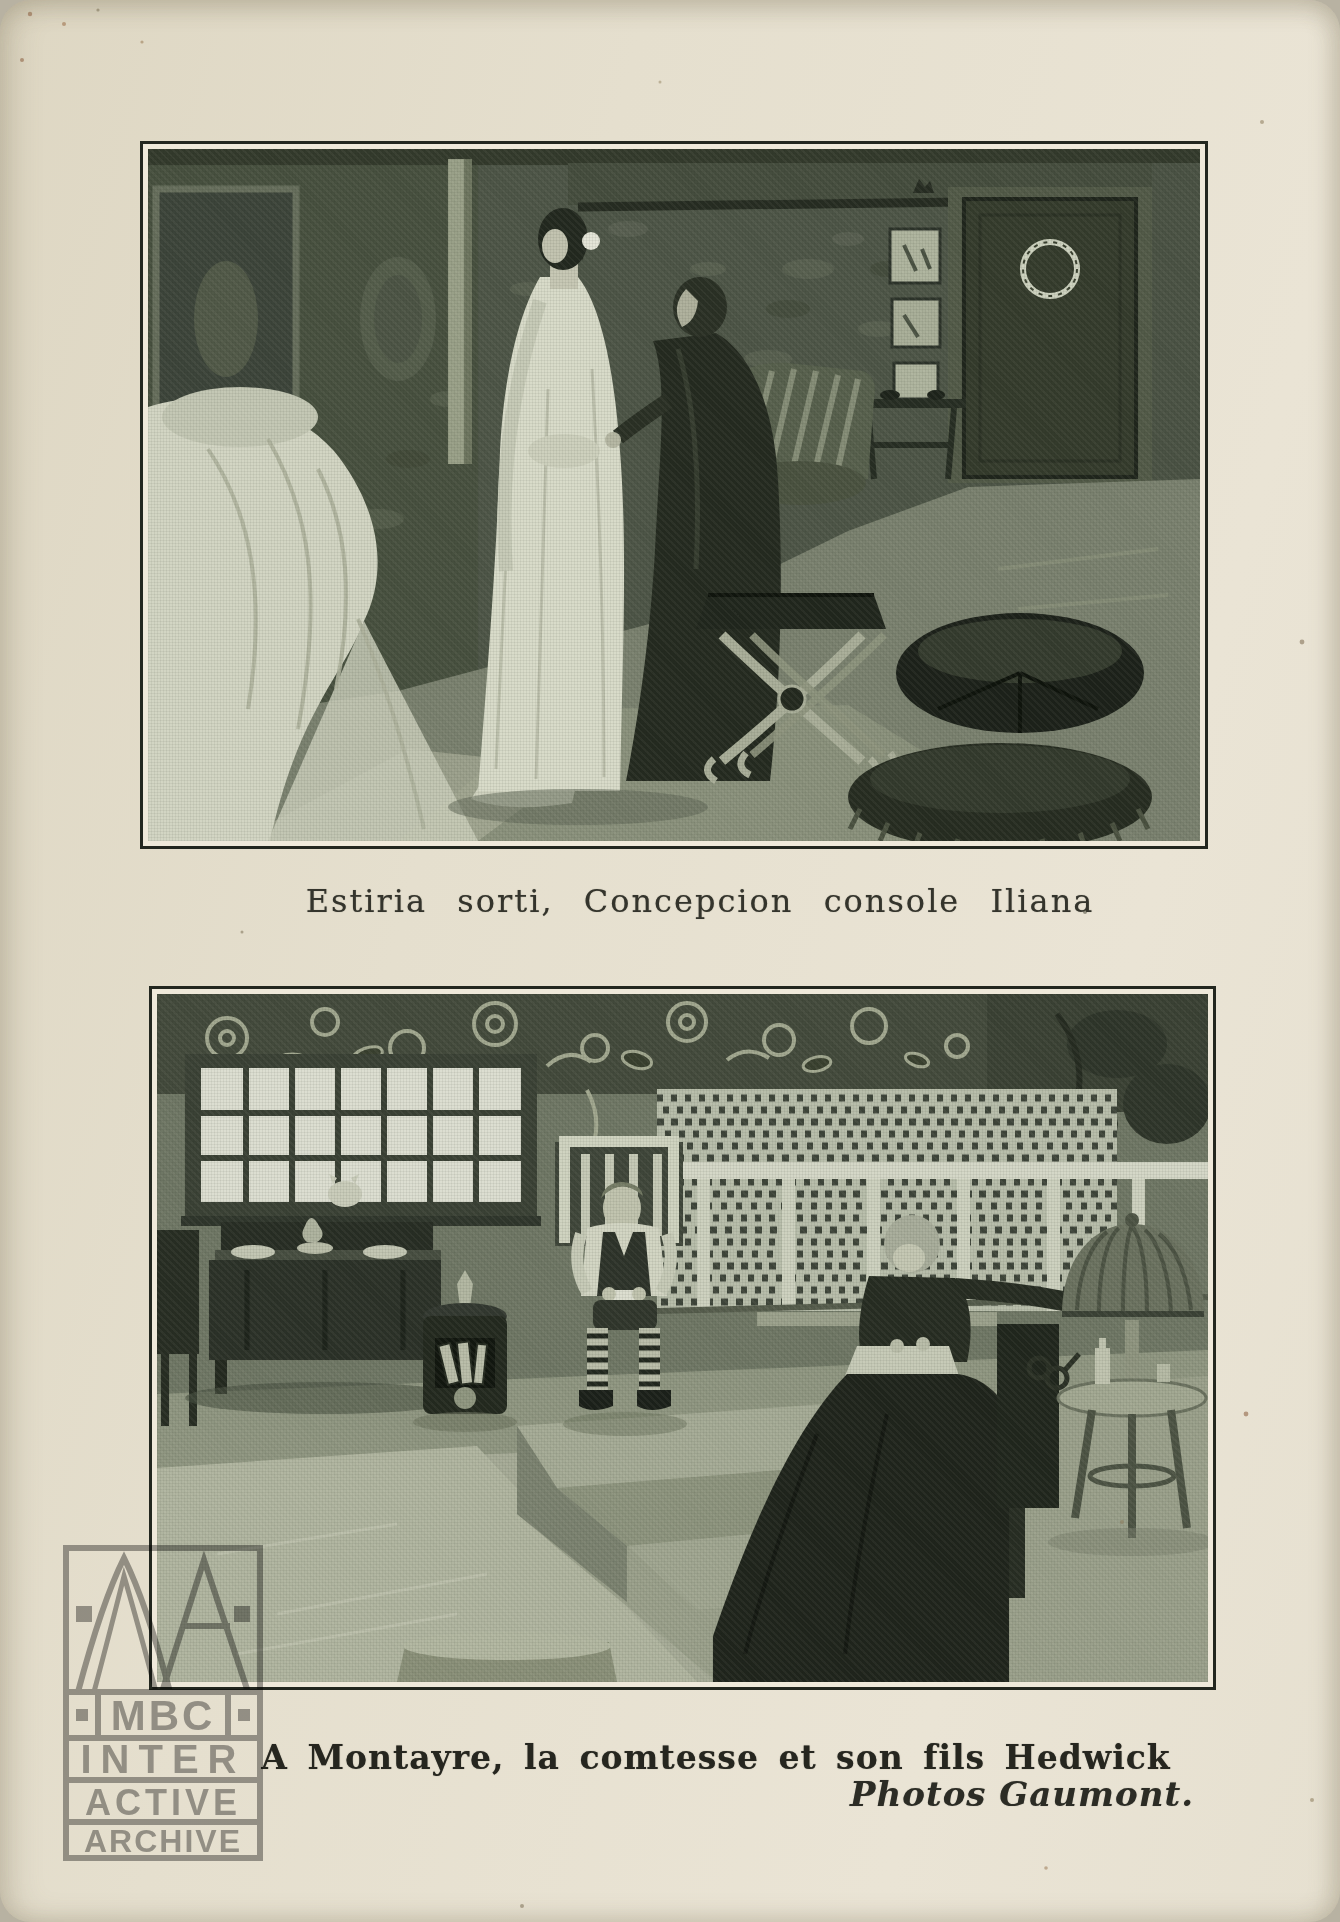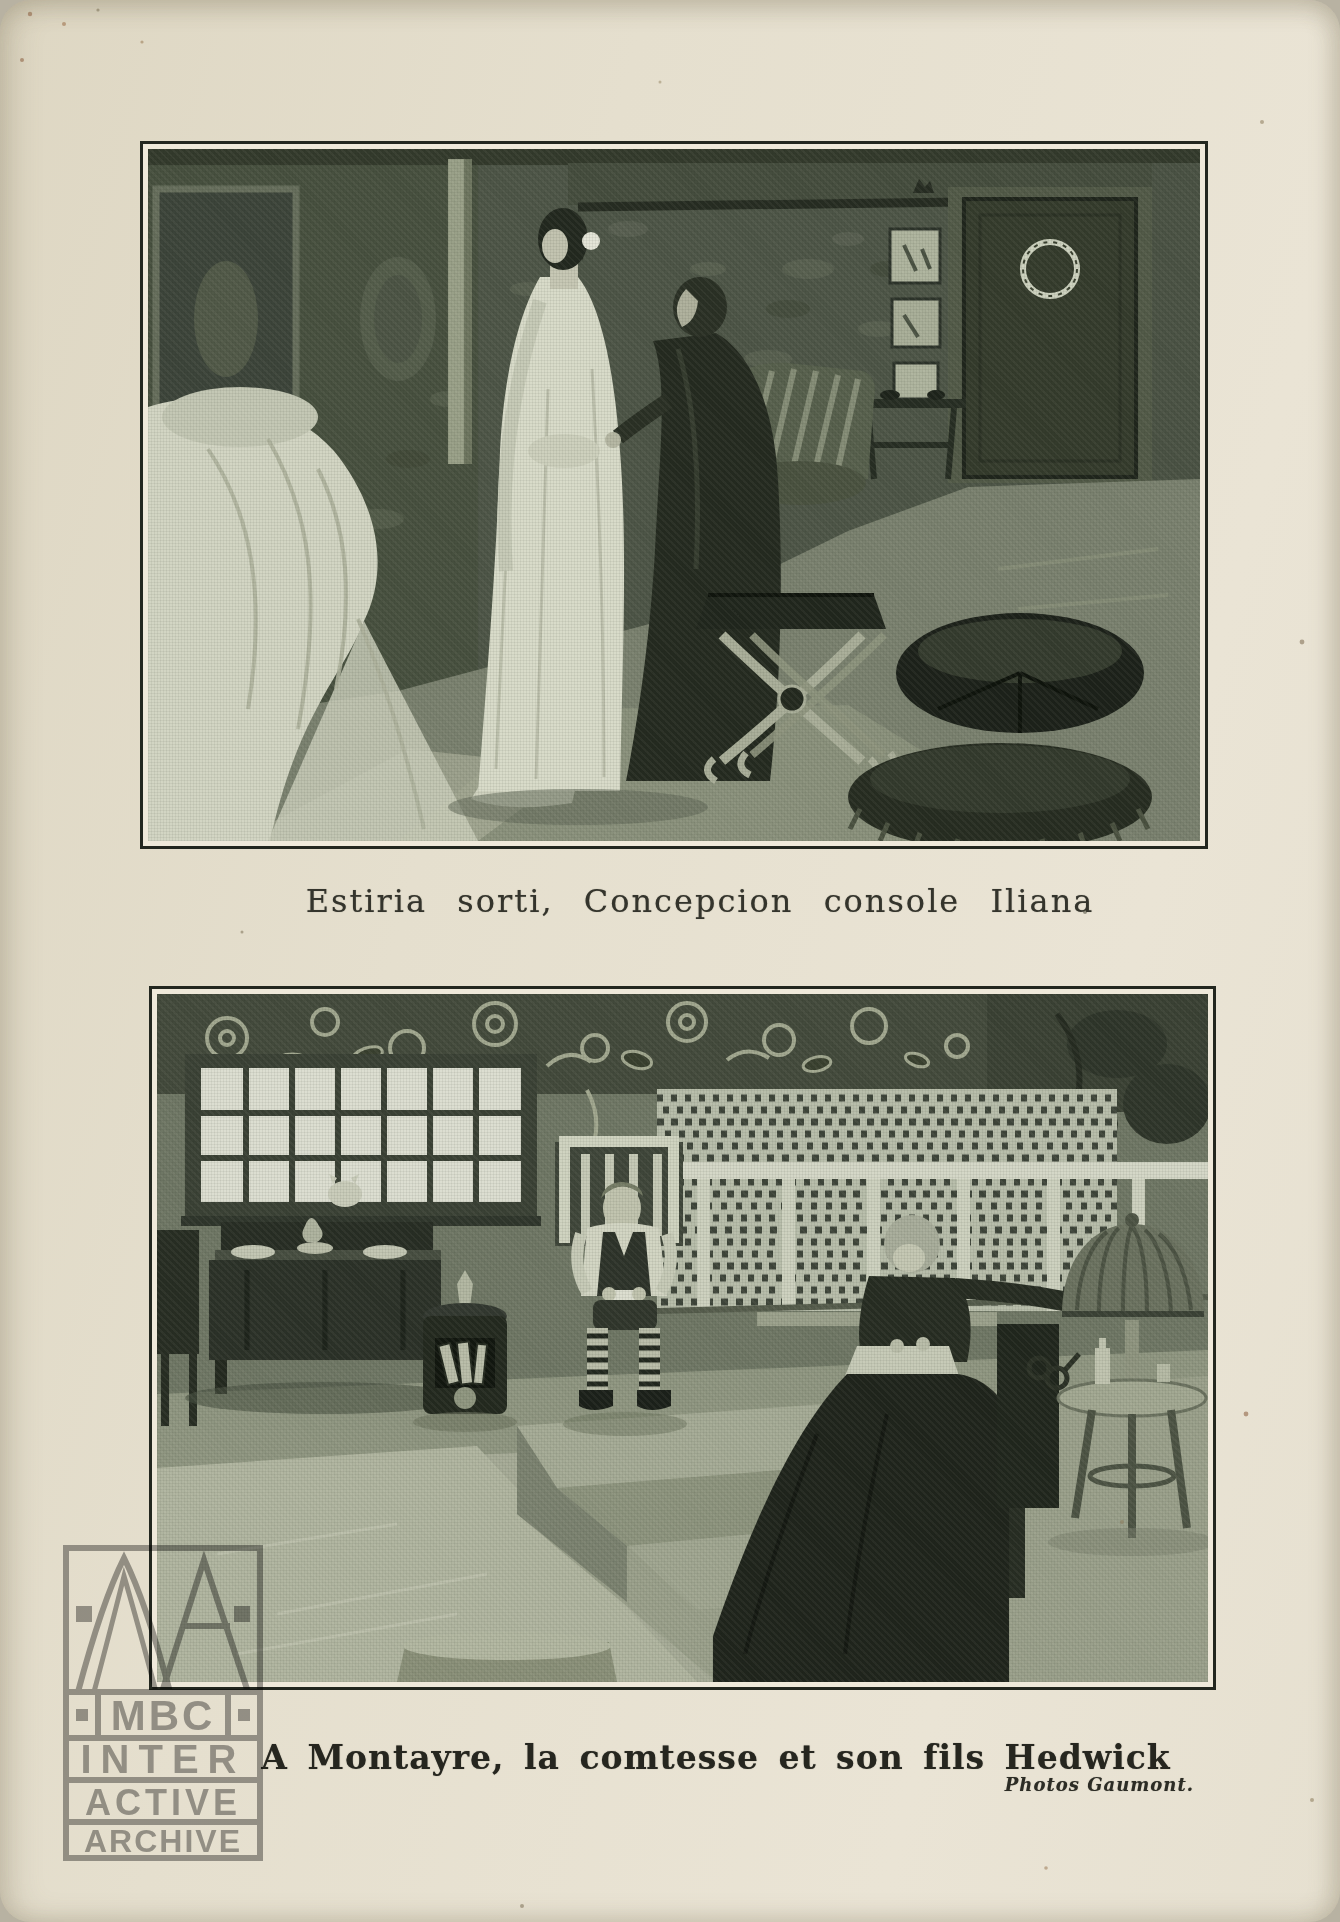--- a/index.html
+++ b/index.html
@@ -50,21 +50,21 @@
     font-weight:bold;
     letter-spacing:1px;
     word-spacing:7px;
     padding-left:46px;
     color:#26261f;
     text-shadow:0 0 1px rgba(40,40,32,.5);
   }
   .credit{
     position:absolute;
     top:1774px;right:146px;
-    font-size:18px;
+    font-size:34px;
     font-weight:bold;
     font-style:italic;
     letter-spacing:1px;
     color:#2c2c25;
     text-shadow:0 0 1px rgba(44,44,37,.4);
     margin-left:36px;
   }
   .watermark{
     position:absolute;left:62px;top:1544px;width:202px;height:318px;
     mix-blend-mode:multiply;

